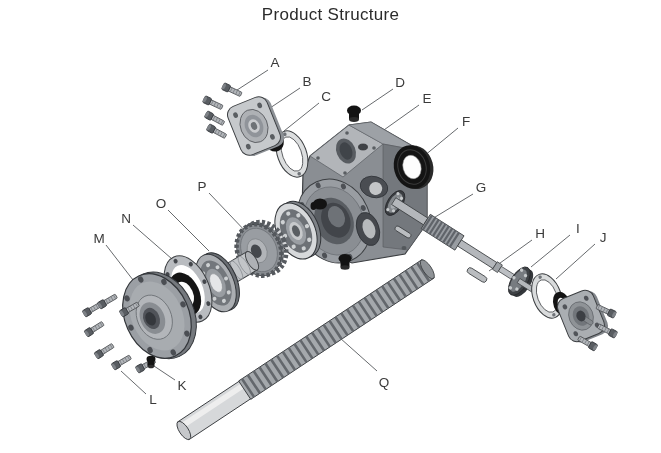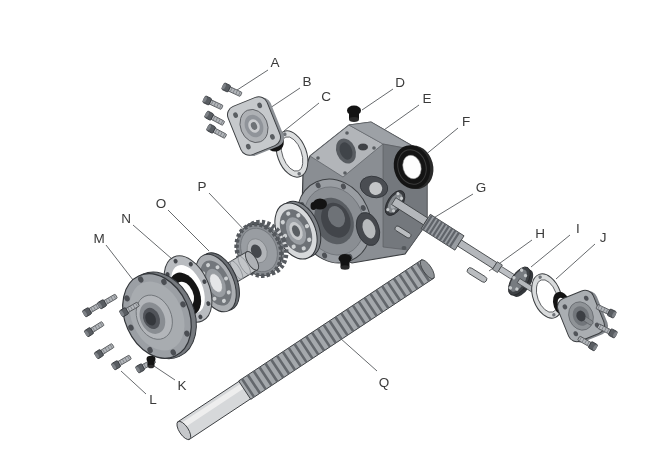--- a/index.html
+++ b/index.html
@@ -15,20 +15,21 @@
   svg text{
     font-family:"Liberation Sans", sans-serif;
     font-size:13.5px;fill:#3a3a3a;
   }
   .leader{stroke:#56595c;stroke-width:.9;}
 </style>
 </head>
 <body>
 
 <div class="stage">
+  <div class="title">Product Structure</div>
 
   <svg width="661" height="453" viewBox="0 0 661 453">
 
     <defs>
       <g id="bolt">
         <rect x="6" y="-2.3" width="14" height="4.6" rx="1" fill="#b2b5b9" stroke="#3c3f42" stroke-width="0.7"></rect>
         <path d="M9,-2.3 V2.3 M12,-2.3 V2.3 M15,-2.3 V2.3 M18,-2.3 V2.3" stroke="#7b7f84" stroke-width="0.8" fill="none"></path>
         <rect x="0" y="-3.6" width="7" height="7.2" rx="1.2" fill="#595d62" stroke="#33363a" stroke-width="0.8"></rect>
         <ellipse cx="1" cy="0" rx="1.6" ry="3.1" fill="#7d8186"></ellipse>
       </g>

